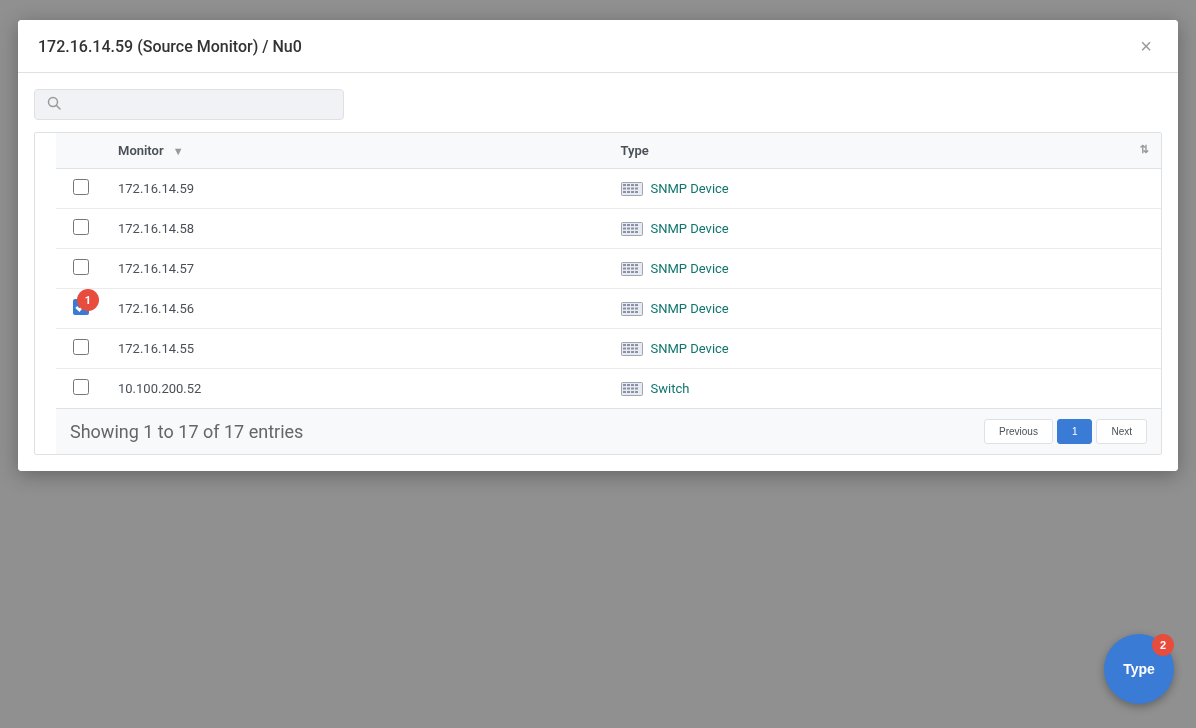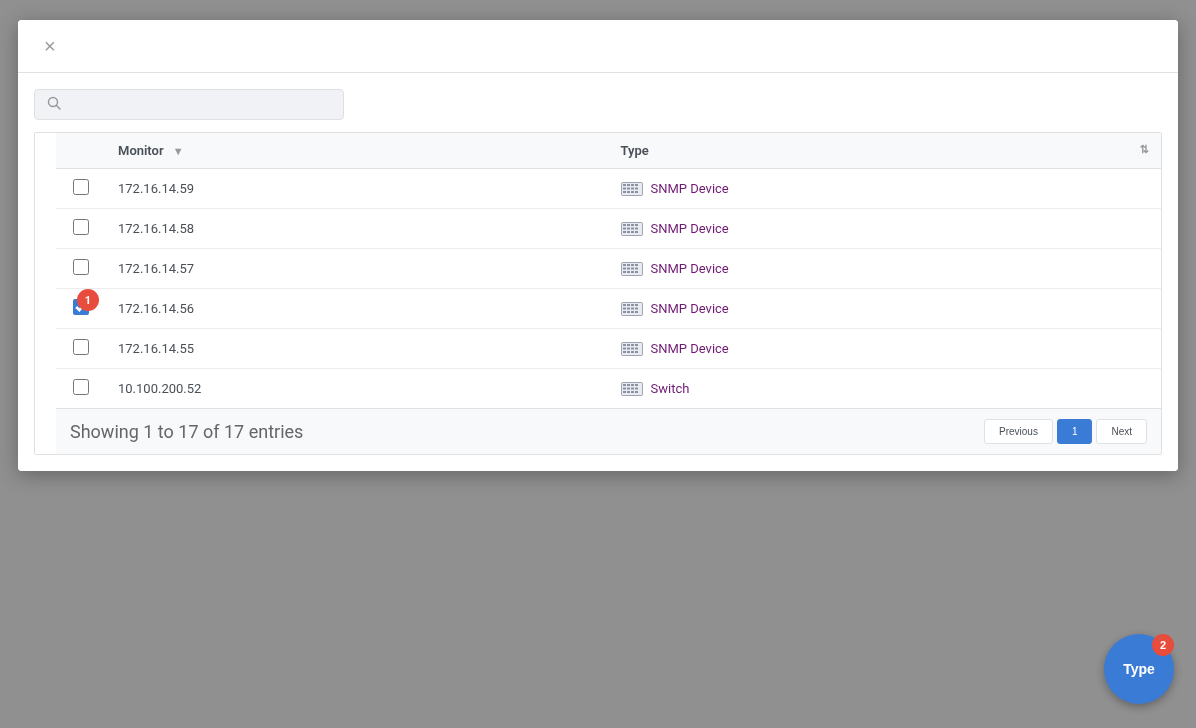--- a/index.html
+++ b/index.html
@@ -174,21 +174,21 @@
       display: inline-flex;
       align-items: center;
     }
 
     .device-icon svg {
       width: 22px;
       height: 14px;
     }
 
     .type-text {
-      color: #701a75;
+      color: #0f766e;
     }
 
     .table-footer {
       display: flex;
       align-items: center;
       justify-content: space-between;
       padding: 10px 14px;
       background: #f8f9fa;
       border-top: 1px solid #dee2e6;
     }
@@ -288,20 +288,21 @@
       right: -10px;
     }
   </style>
 </head>
 <body>
 
 <div class="modal-overlay">
   <div class="modal">
 
     <div class="modal-header">
+      <span class="modal-title">172.16.14.59 (Source Monitor) / Nu0</span>
       <button class="close-btn">×</button>
     </div>
 
     <div class="modal-body">
 
       <div class="search-box">
         <span class="search-icon">
           <svg width="14" height="14" viewBox="0 0 14 14" fill="none">
             <circle cx="6" cy="6" r="4.5" stroke="#999" stroke-width="1.5"></circle>
             <line x1="9.5" y1="9.5" x2="13" y2="13" stroke="#999" stroke-width="1.5" stroke-linecap="round"></line>

